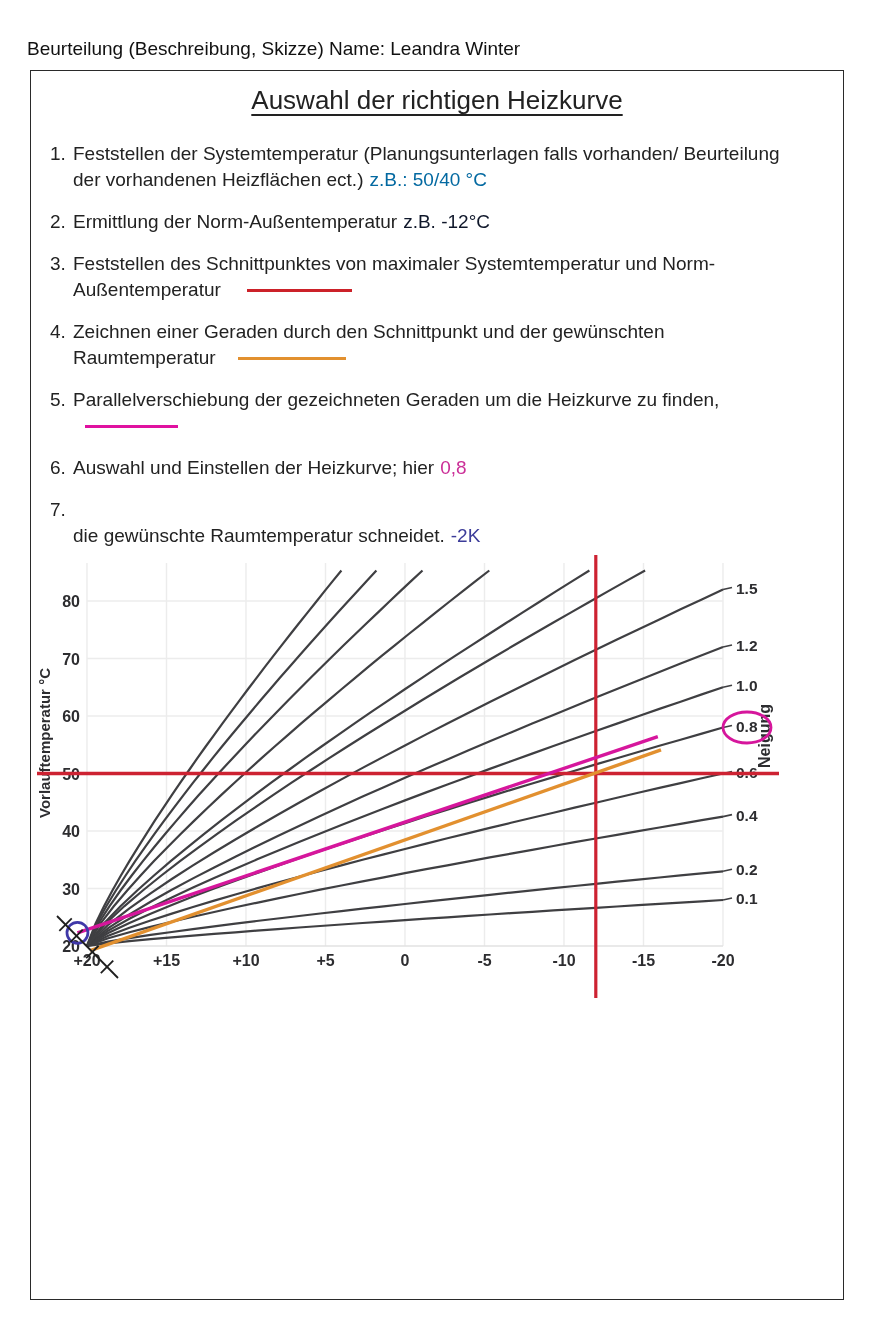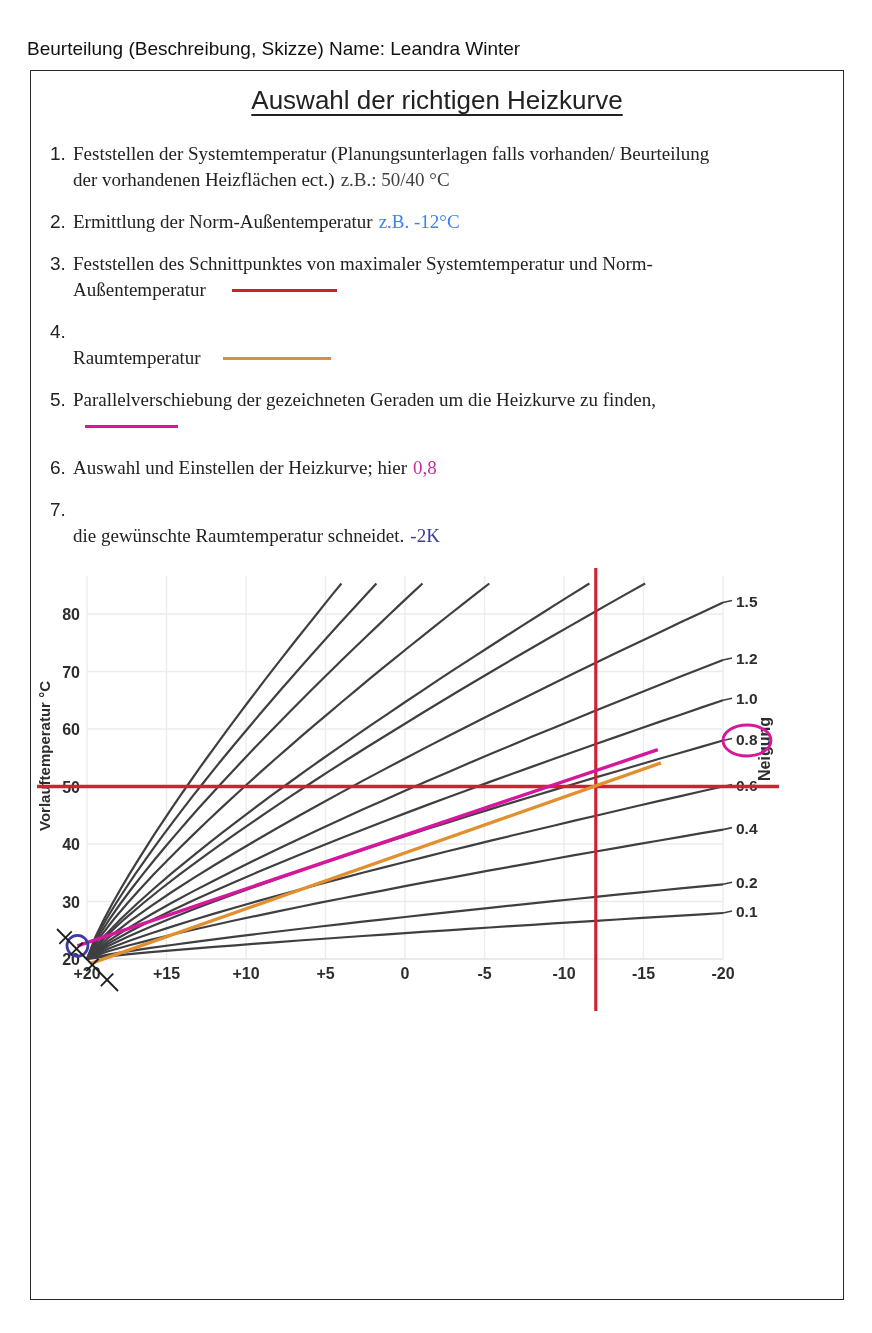--- a/index.html
+++ b/index.html
@@ -20,67 +20,67 @@
     border:1.6px solid #2a2a2a;background:#fff;margin-top:12px;
   }
   .title{
     margin:12px 0 24px 0;text-align:center;font-size:26px;line-height:34px;
     font-weight:400;color:#222;
     text-decoration:underline;text-decoration-thickness:1.5px;text-underline-offset:5px;
   }
   .steps{padding:0 30px 0 19px;}
   .step{display:flex;margin-bottom:16px;font-size:19px;line-height:26px;color:#222;}
   .step .num{flex:0 0 23px;}
-  .step .body{flex:1;font-family:Liberation Serif, serif;}
+  .step .body{flex:1;}
   .hl{margin-left:6px;}
   .swatch{
     display:inline-block;height:0;border-top:3px solid #000;
     vertical-align:4px;
   }
   .sw3{width:105px;margin-left:26px;}
   .sw4{width:108px;margin-left:22px;}
   .sw5{width:93px;margin-left:12px;}
-  .chart-wrap{position:absolute;left:30px;top:558px;width:815px;height:470px;}
+  .chart-wrap{position:absolute;left:30px;top:545px;width:815px;height:470px;}
   svg text{font-family:"Liberation Sans", sans-serif;}
 </style>
 </head>
 <body>
 
 <div class="header">
   <span>Beurteilung (Beschreibung, Skizze) Name:</span>
   <span class="name">Leandra Winter</span>
 </div>
 
 <div class="report-box">
   <div class="title">Auswahl der richtigen Heizkurve</div>
 
   <div class="steps">
 
     <div class="step">
       <div class="num">1.</div>
       <div class="body"><span>Feststellen der Systemtemperatur (Planungsunterlagen falls vorhanden/ Beurteilung</span><br>
-        <span>der vorhandenen Heizflächen ect.)</span><span class="hl" style="color: #404040; text-align: right;">z.B.: 50/40 °C</span>
+        <span>der vorhandenen Heizflächen ect.)</span><span class="hl" style="color: #0369a1; text-align: right;">z.B.: 50/40 °C</span>
       </div>
     </div>
 
     <div class="step">
       <div class="num">2.</div>
-      <div class="body"><span>Ermittlung der Norm-Außentemperatur</span><span class="hl" style="color: #3b82f6;">z.B. -12°C</span></div>
+      <div class="body"><span>Ermittlung der Norm-Außentemperatur</span><span class="hl" style="color: #0f172a;">z.B. -12°C</span></div>
     </div>
 
     <div class="step">
       <div class="num">3.</div>
       <div class="body"><span>Feststellen des Schnittpunktes von maximaler Systemtemperatur und Norm-</span><br>
         <span>Außentemperatur</span><span class="swatch sw3" style="border-top-color: rgb(204, 33, 41);"></span>
       </div>
     </div>
 
     <div class="step">
       <div class="num">4.</div>
-      <div class="body"><br>
+      <div class="body"><span>Zeichnen einer Geraden durch den Schnittpunkt und der gewünschten</span><br>
         <span>Raumtemperatur</span><span class="swatch sw4" style="border-top-color: rgb(226, 144, 47);"></span>
       </div>
     </div>
 
     <div class="step">
       <div class="num">5.</div>
       <div class="body"><span>Parallelverschiebung der gezeichneten Geraden um die Heizkurve zu finden,</span><br>
         <span class="swatch sw5" style="border-top-color: rgb(224, 17, 160);"></span>
       </div>
     </div>

